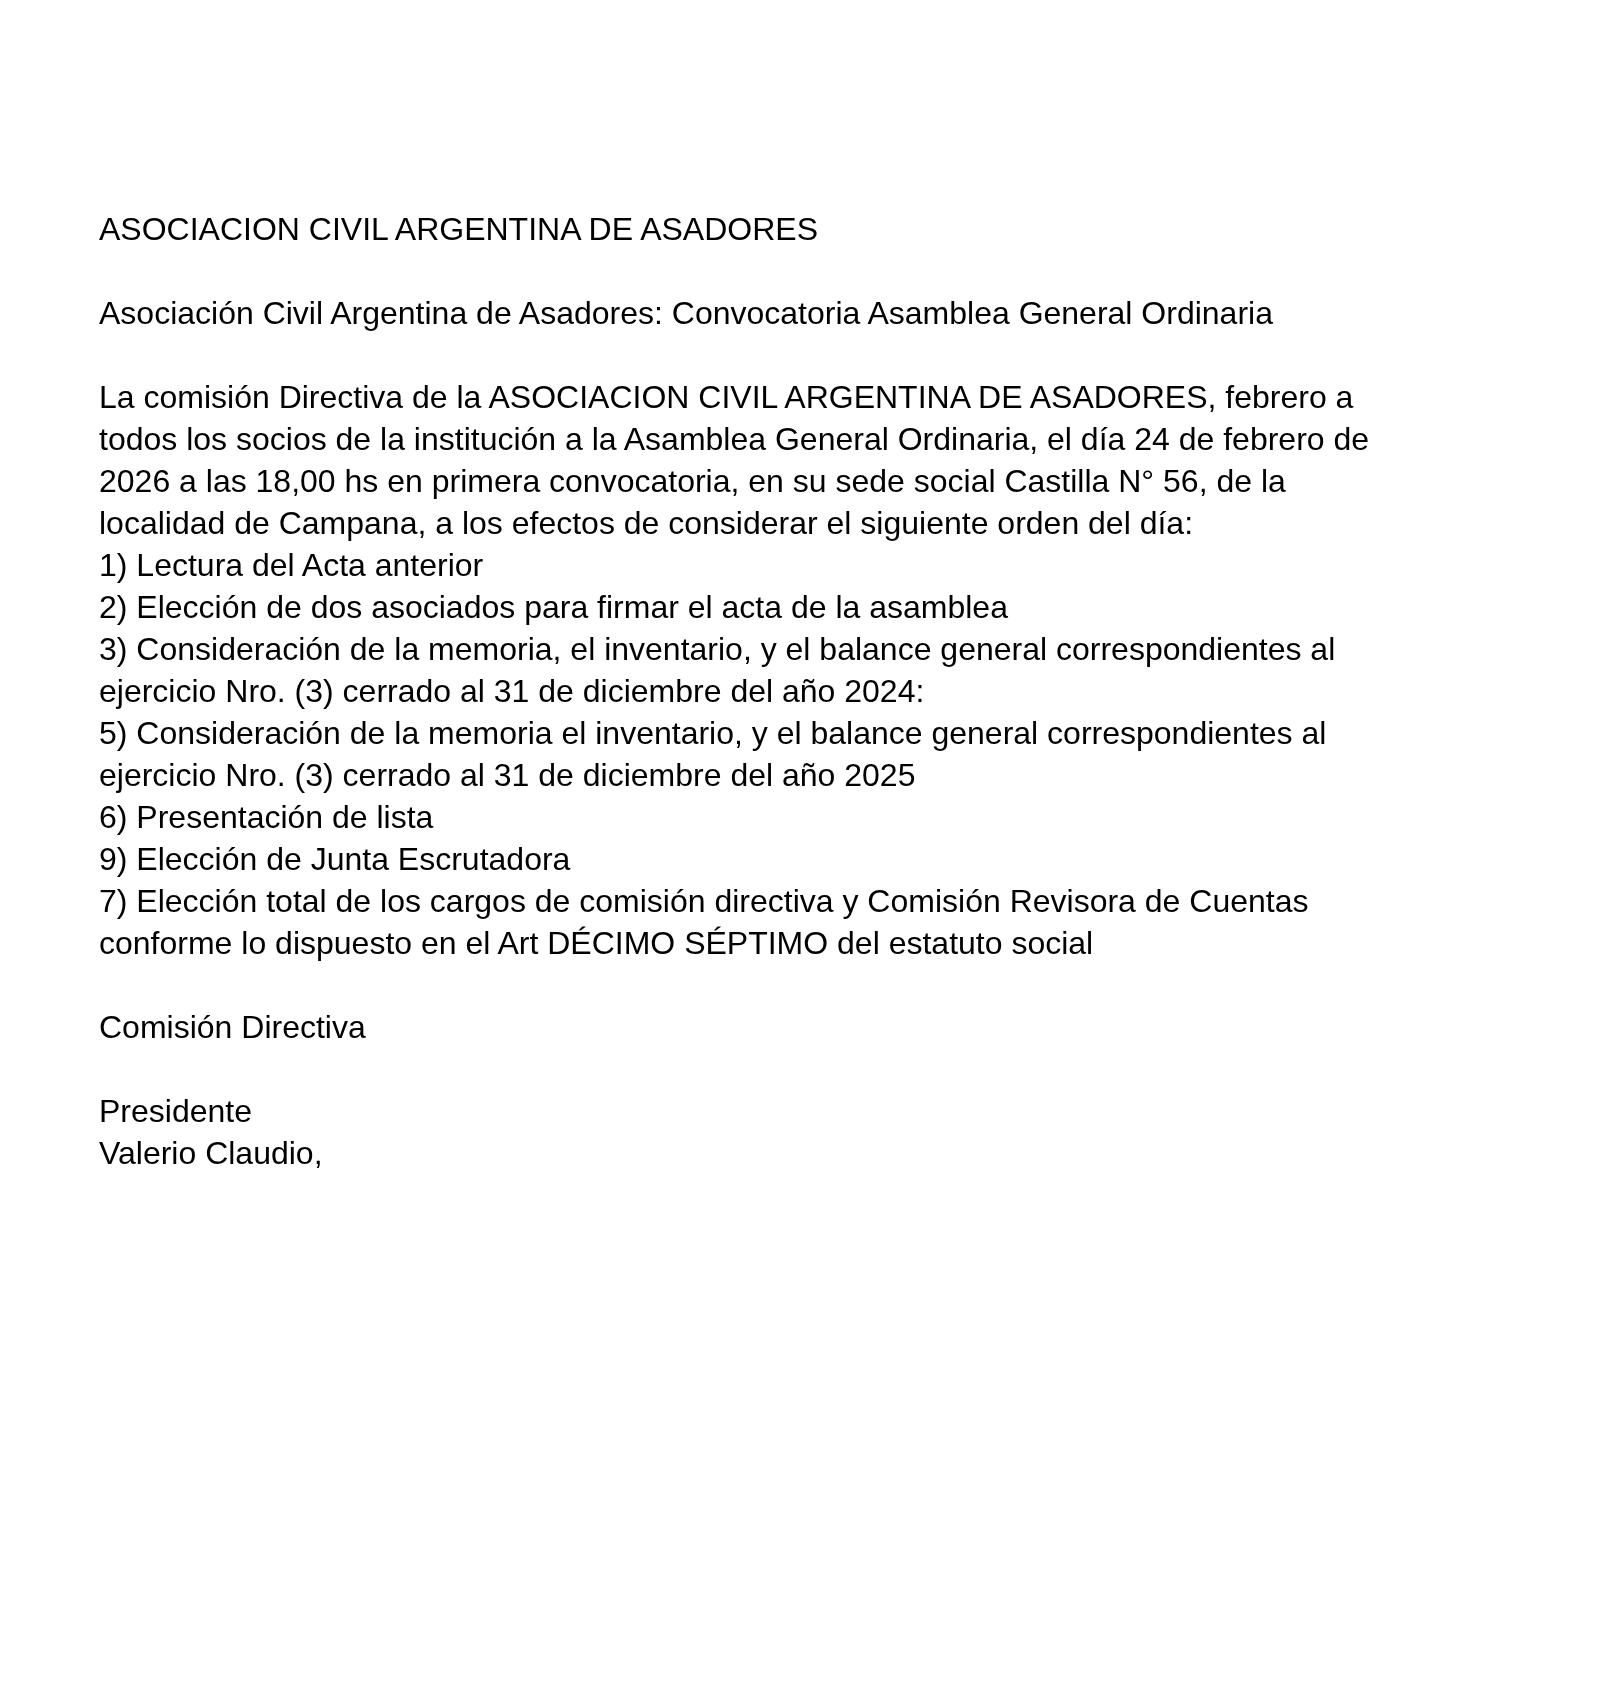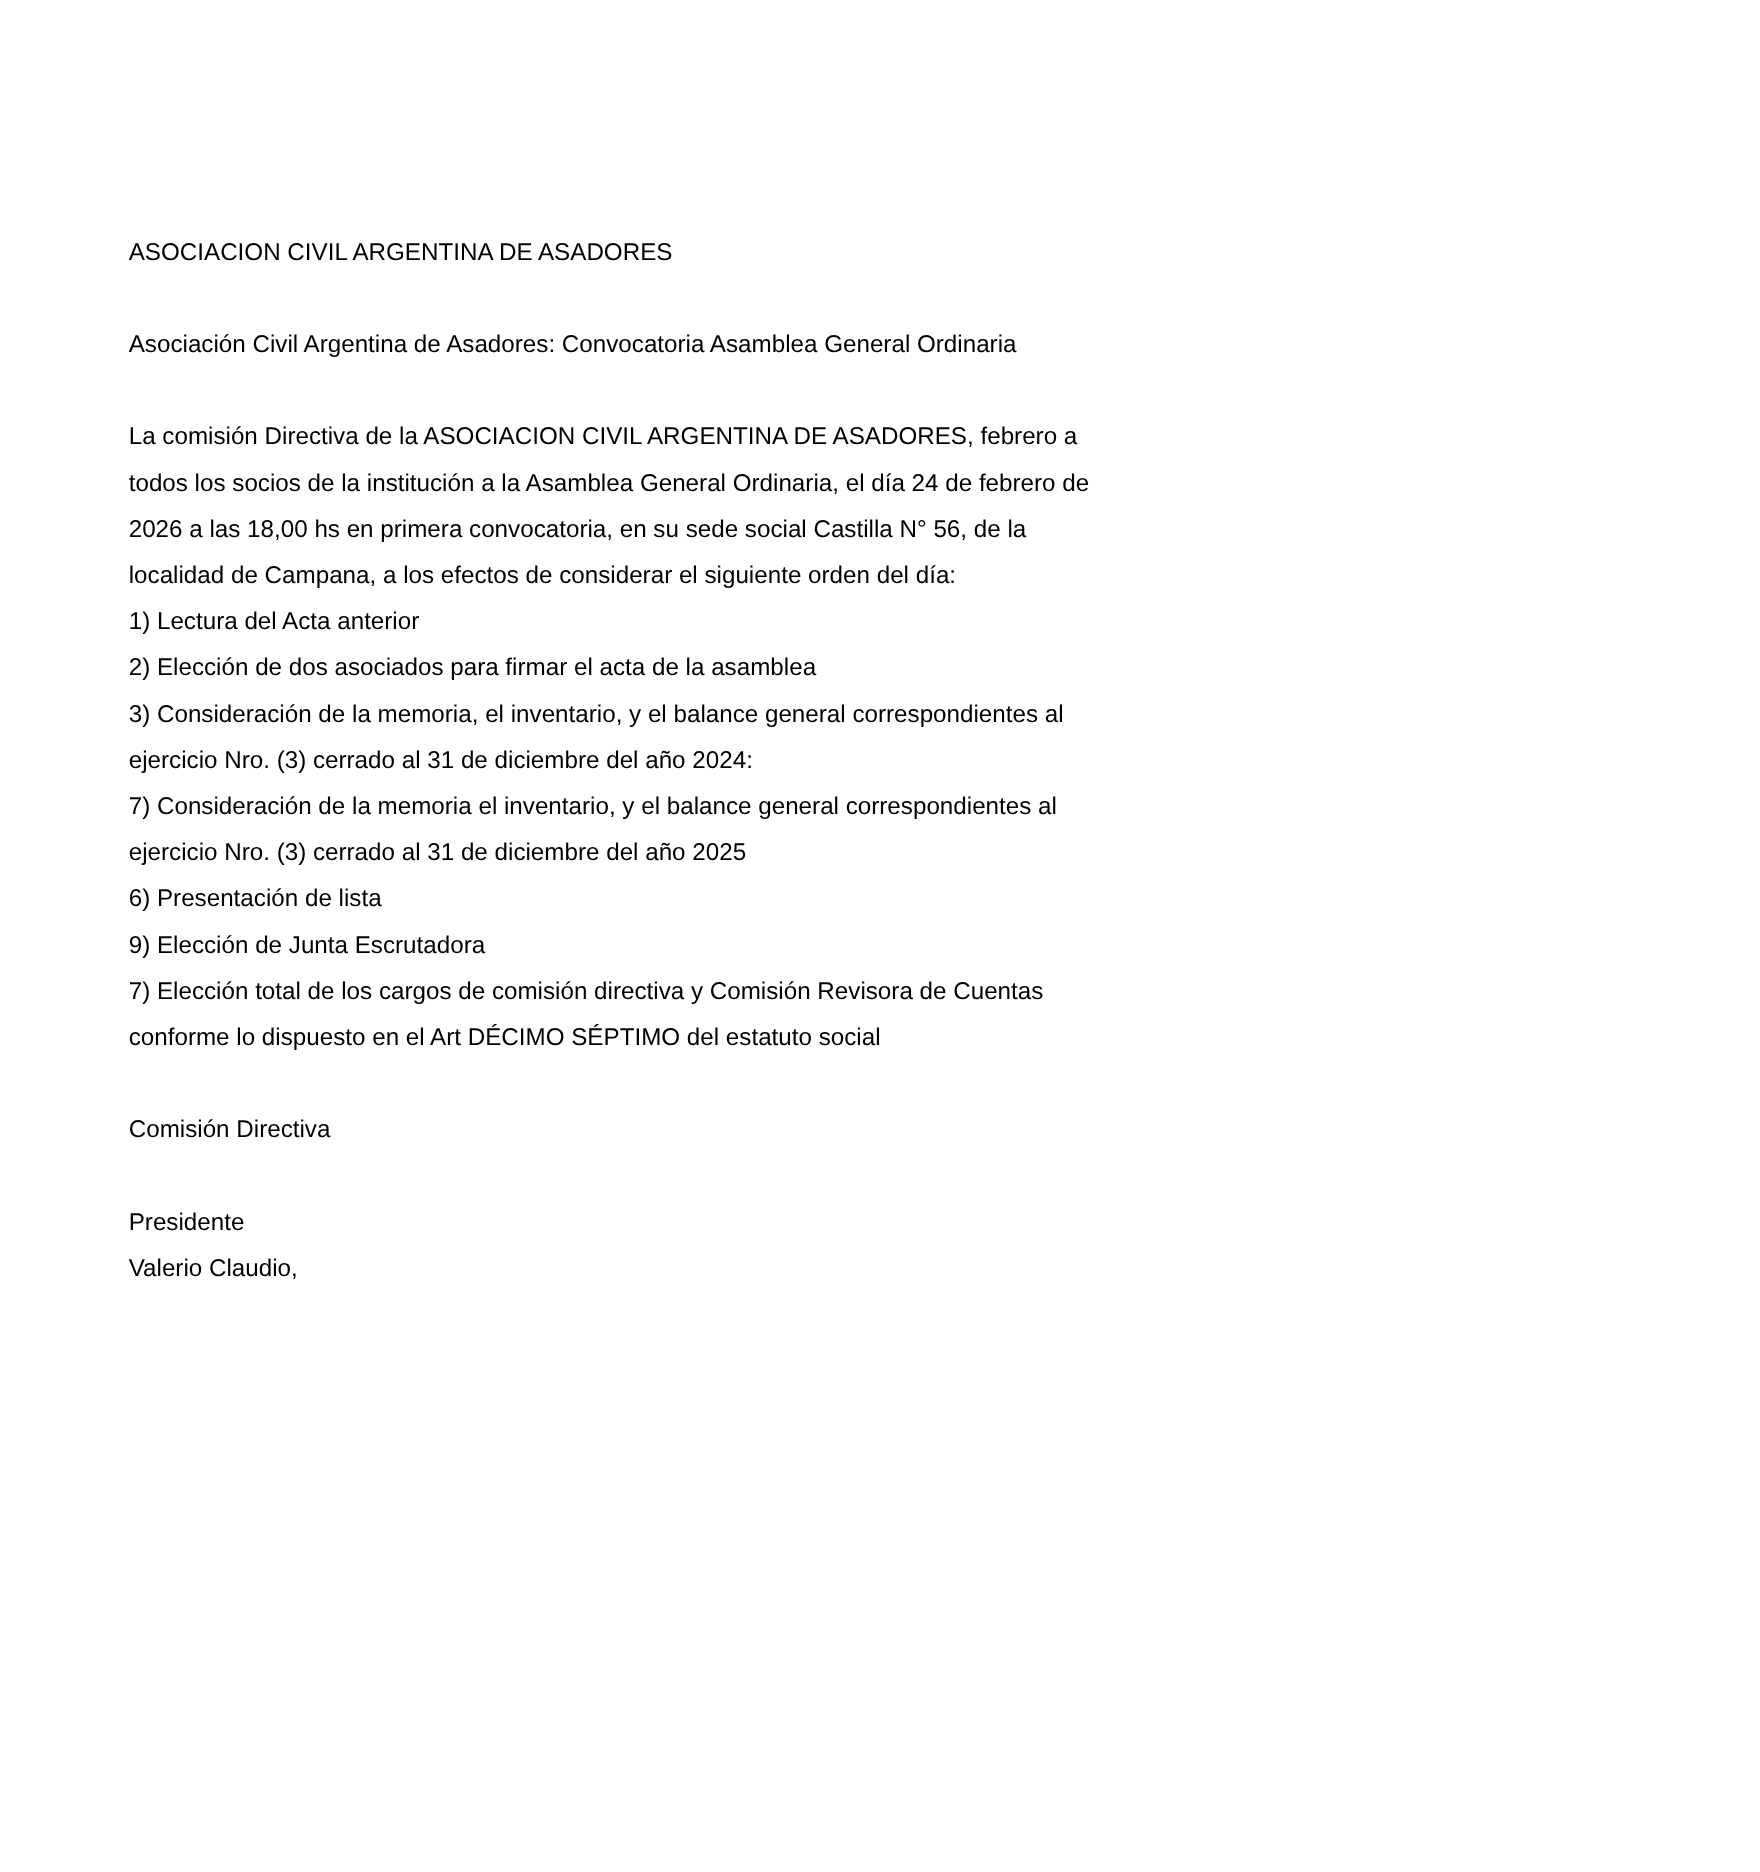--- a/index.html
+++ b/index.html
@@ -2,22 +2,22 @@
 <html><head>
   <meta charset="utf-8">
   <style>
     html, body { margin: 0; padding: 0; background: #ffffff; }
     body {
       width: 1600px; height: 1702px; overflow: hidden; position: relative;
       font-family: "Liberation Sans", "DejaVu Sans", sans-serif;
       color: #000000;
     }
     .doc {
-      position: absolute; left: 117px; top: 208px; width: 1440px;
-      font-size: 22px; line-height: 42px;
+      position: absolute; left: 99px; top: 208px; width: 1440px;
+      font-size: 32px; line-height: 42px;
     }
     .line { display: block; white-space: nowrap; }
     .blank { display: block; height: 42px; }
   </style>
 </head>
 <body>
 
 <div class="doc">
   <span class="line">ASOCIACION CIVIL ARGENTINA DE ASADORES</span>
   <span class="blank"></span>
@@ -29,21 +29,21 @@
     <span class="line">todos los socios de la institución a la Asamblea General Ordinaria, el día 24 de febrero de</span>
     <span class="line">2026 a las 18,00 hs en primera convocatoria, en su sede social Castilla N° 56, de la</span>
     <span class="line">localidad de Campana, a los efectos de considerar el siguiente orden del día:</span>
   </div>
 
   <div>
     <span class="line">1) Lectura del Acta anterior</span>
     <span class="line">2) Elección de dos asociados para firmar el acta de la asamblea</span>
     <span class="line">3) Consideración de la memoria, el inventario, y el balance general correspondientes al</span>
     <span class="line">ejercicio Nro. (3) cerrado al 31 de diciembre del año 2024:</span>
-    <span class="line">7) Consideración de la memoria el inventario, y el balance general correspondientes al</span>
+    <span class="line">5) Consideración de la memoria el inventario, y el balance general correspondientes al</span>
     <span class="line">ejercicio Nro. (3) cerrado al 31 de diciembre del año 2025</span>
     <span class="line">6) Presentación de lista</span>
     <span class="line">9) Elección de Junta Escrutadora</span>
     <span class="line">7) Elección total de los cargos de comisión directiva y Comisión Revisora de Cuentas</span>
     <span class="line">conforme lo dispuesto en el Art DÉCIMO SÉPTIMO del estatuto social</span>
   </div>
 
   <span class="blank"></span>
   <span class="line">Comisión Directiva</span>
   <span class="blank"></span>

